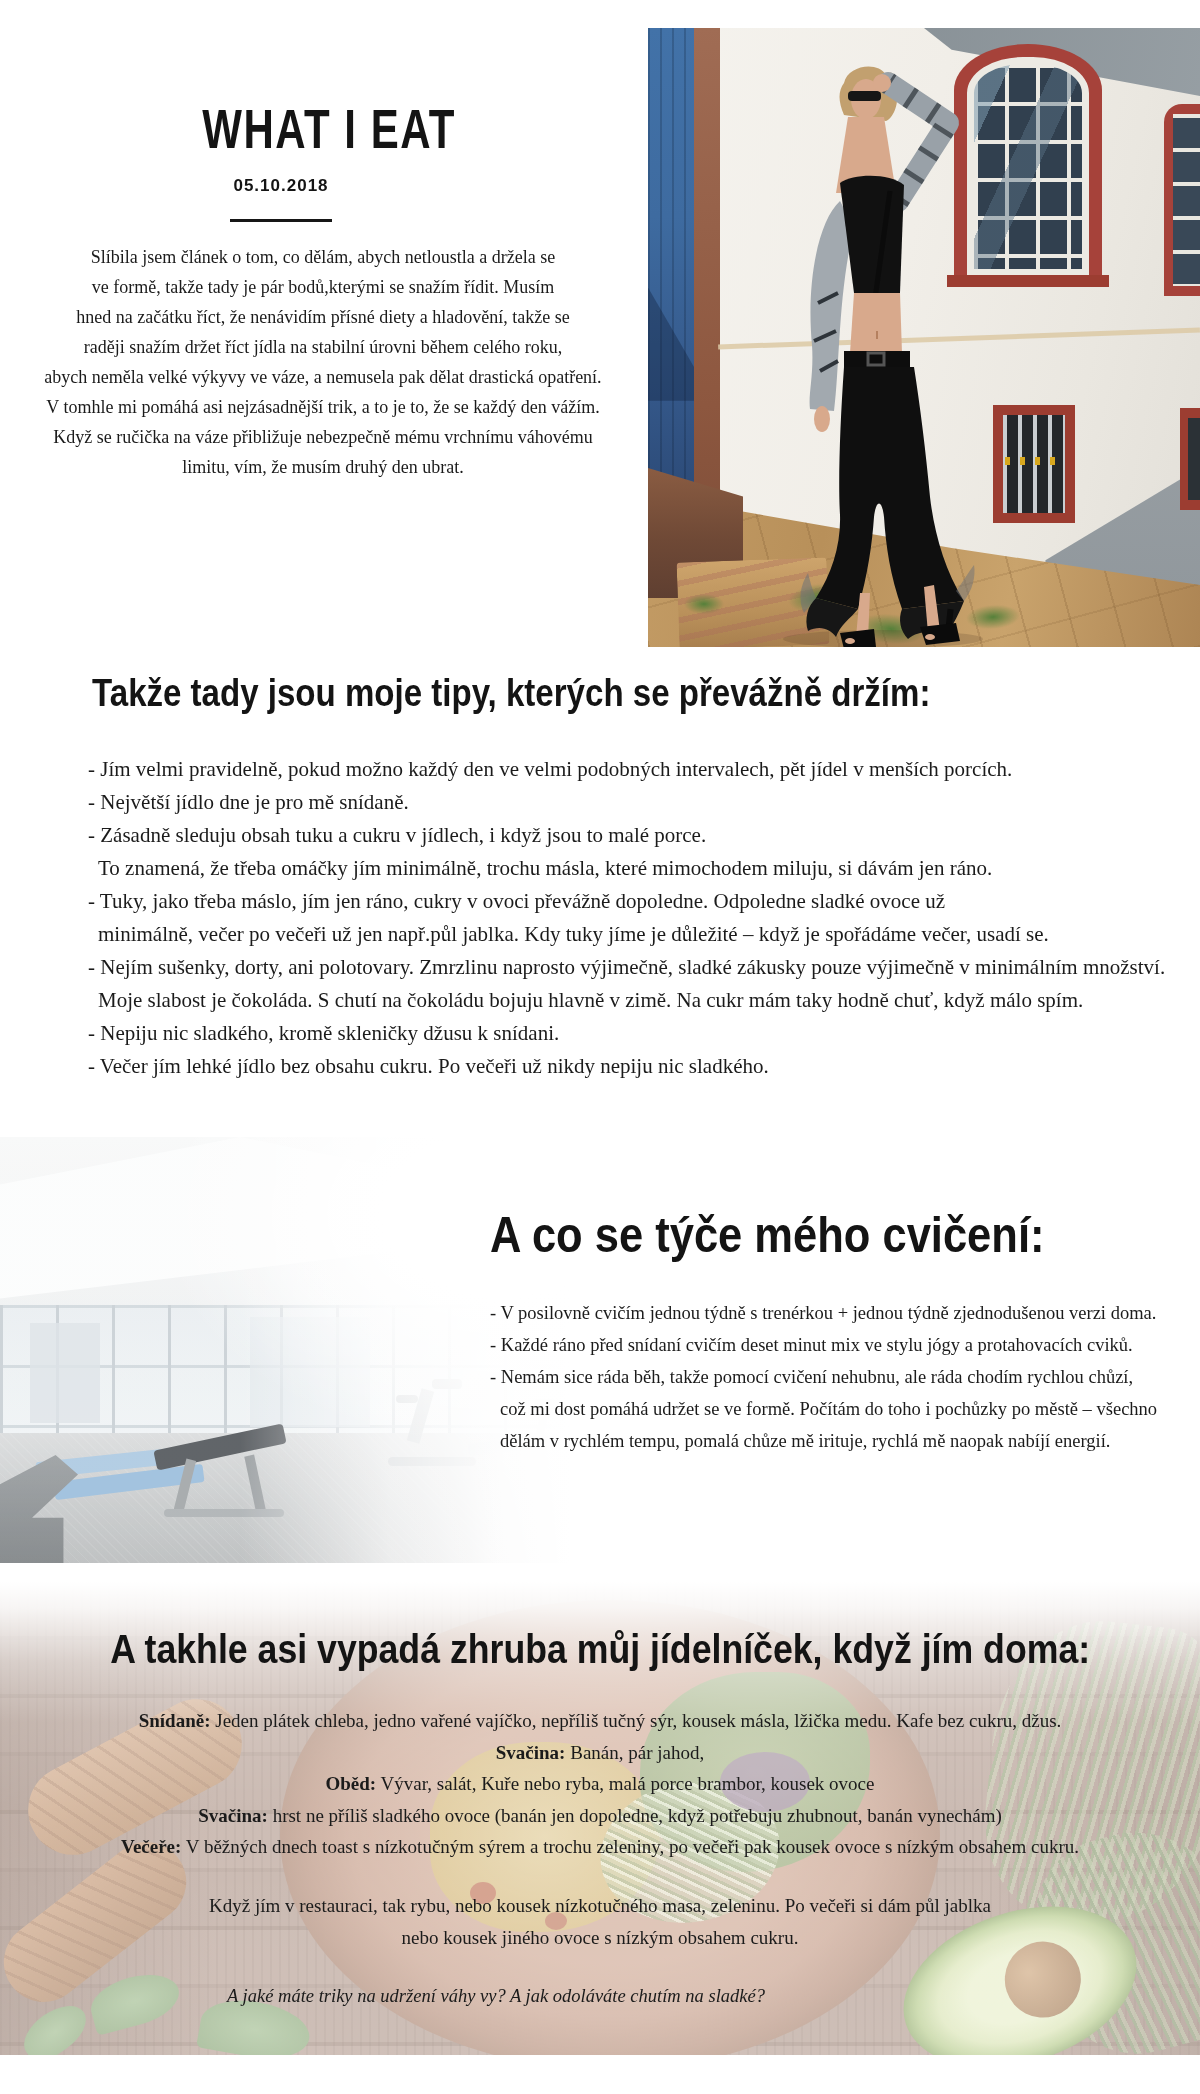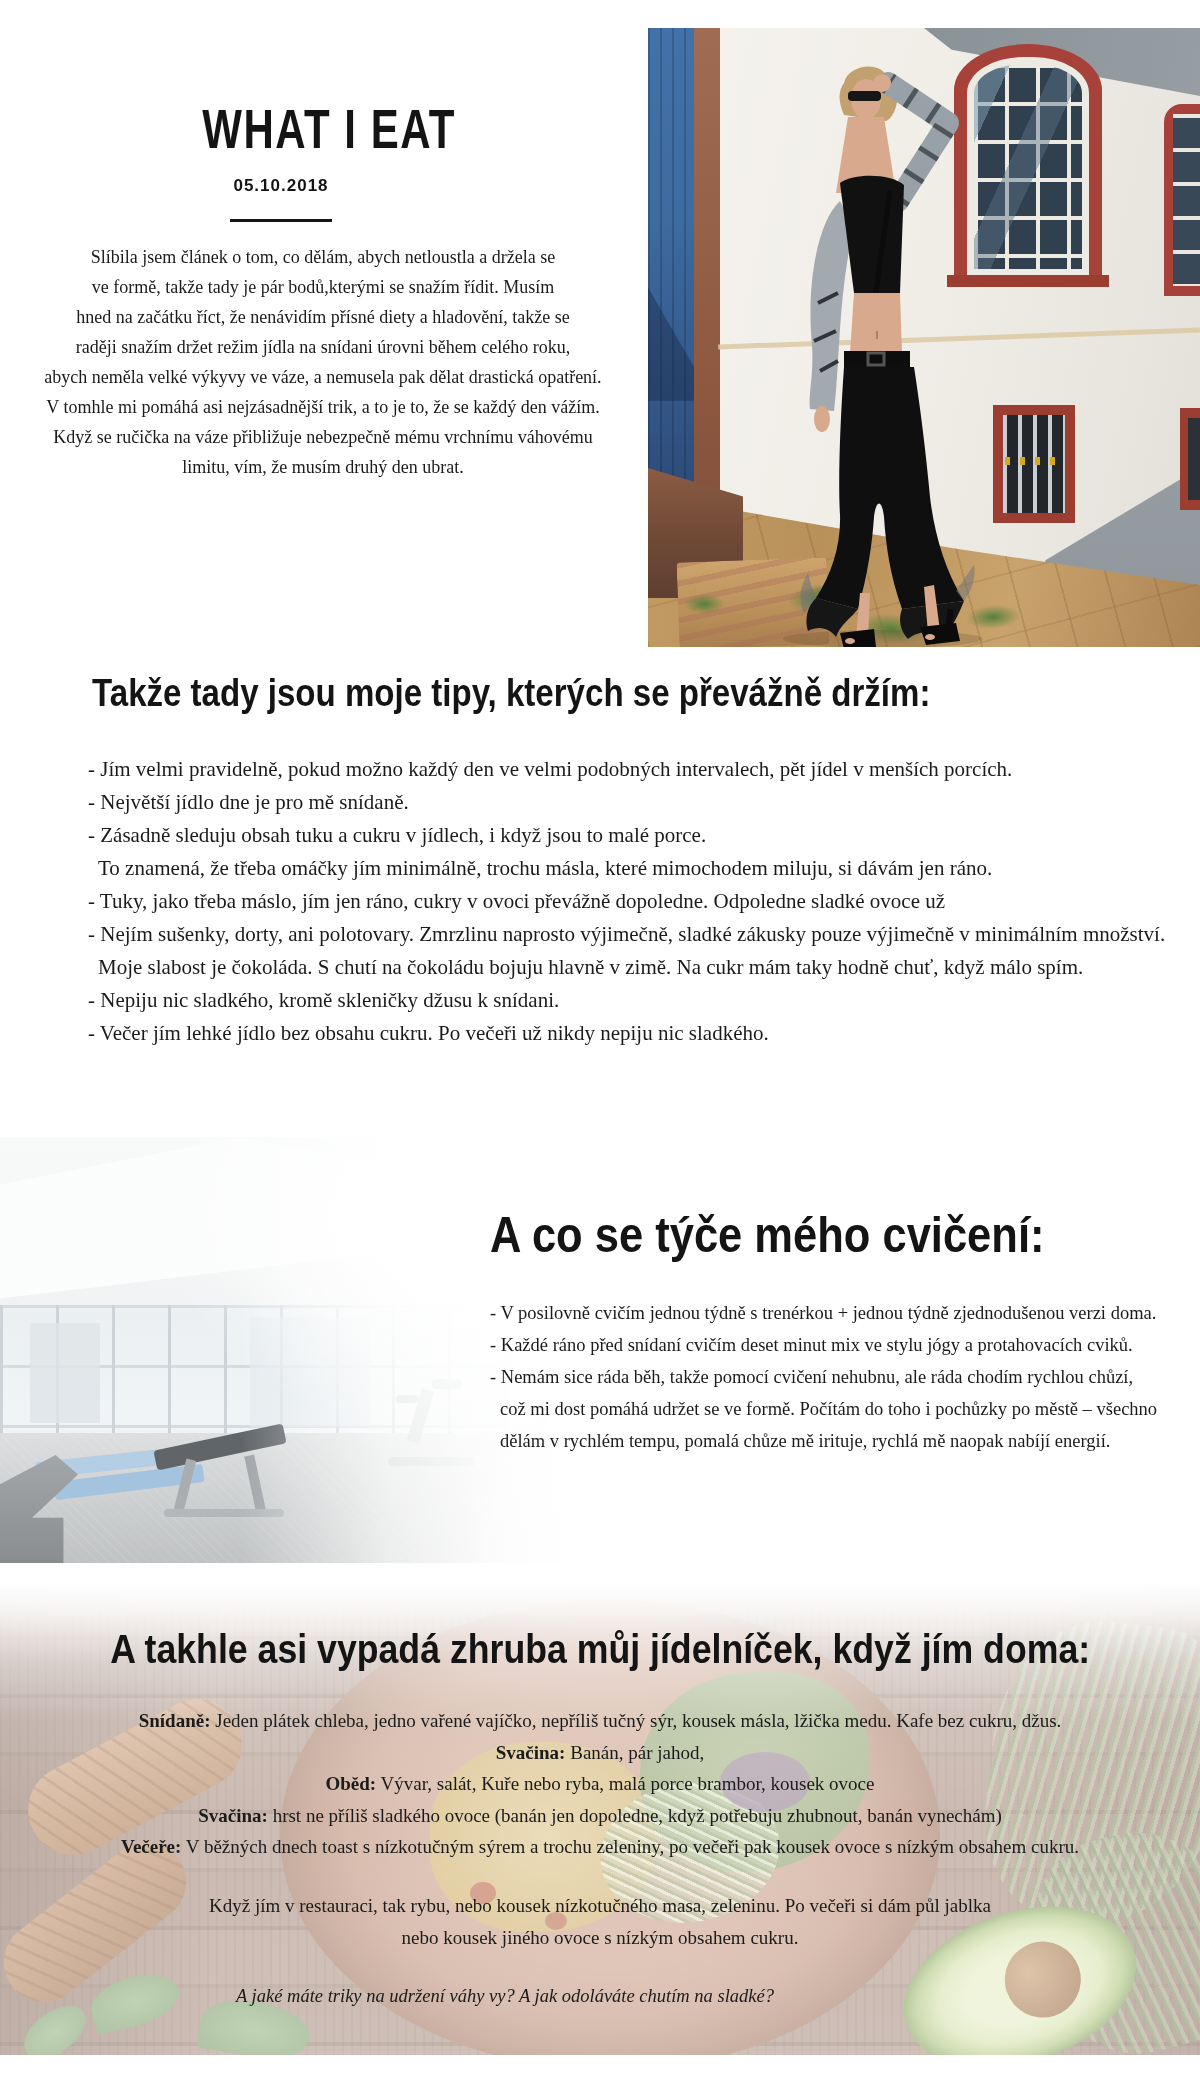--- a/index.html
+++ b/index.html
@@ -161,37 +161,37 @@
   .f-b2{left:200px;top:420px;width:110px;height:55px;transform:rotate(10deg);}
   .f-b3{left:20px;top:430px;width:70px;height:40px;transform:rotate(-35deg);}
   .f-wash{left:0;top:0;width:100%;height:100%;
         background:linear-gradient(180deg,#fff 0,rgba(255,255,255,.93) 26px,rgba(255,255,255,.66) 80px,rgba(255,255,255,.47) 140px,rgba(255,255,255,.42) 240px,rgba(255,255,255,.45) 100%);}
 
   .menu-heading{position:absolute;left:0;top:1626px;width:1200px;text-align:center;font-size:41px;line-height:46px;}
   .meals{position:absolute;left:0;top:1705px;width:1200px;text-align:center;font-size:19px;line-height:31.5px;}
   .meals div{white-space:nowrap;}
   .resto{position:absolute;left:0;top:1890px;width:1200px;text-align:center;font-size:19px;line-height:32px;}
   .resto div{white-space:nowrap;}
-  .question{position:absolute;left:17px;top:1986px;width:976px;text-align:center;
+  .question{position:absolute;left:8px;top:1986px;width:976px;text-align:center;
         font-style:italic;font-size:18.5px;white-space:nowrap;}
 </style>
 </head>
 <body>
 
 <div class="page">
 
   <h1 class="post-title"><span class="cond cond-t">WHAT I EAT</span></h1>
   <div class="post-date">05.10.2018</div>
   <div class="divider"></div>
 
   <div class="intro">
     <div>Slíbila jsem článek o tom, co dělám, abych netloustla a držela se</div>
     <div>ve formě, takže tady je pár bodů,kterými se snažím řídit. Musím</div>
     <div>hned na začátku říct, že nenávidím přísné diety a hladovění, takže se</div>
-    <div>raději snažím držet režim jídla na snídani úrovni během celého roku,</div>
+    <div>raději snažím držet říct jídla na stabilní úrovni během celého roku,</div>
     <div>abych neměla velké výkyvy ve váze, a nemusela pak dělat drastická opatření.</div>
     <div>V tomhle mi pomáhá asi nejzásadnější trik, a to je to, že se každý den vážím.</div>
     <div>Když se ručička na váze přibližuje nebezpečně mému vrchnímu váhovému</div>
     <div>limitu, vím, že musím druhý den ubrat.</div>
   </div>
 
   <div class="hero">
     <div class="h-roof"></div>
     <div class="h-door"></div>
     <div class="h-pillar"></div>
@@ -246,20 +246,21 @@
     </svg>
   </div>
 
   <h2 class="tips-heading"><span class="cond cond-l">Takže tady jsou moje tipy, kterých se převážně držím:</span></h2>
   <div class="tips-list">
     <div>- Jím velmi pravidelně, pokud možno každý den ve velmi podobných intervalech, pět jídel v menších porcích.</div>
     <div>- Největší jídlo dne je pro mě snídaně.</div>
     <div>- Zásadně sleduju obsah tuku a cukru v jídlech, i když jsou to malé porce.</div>
     <div class="indent">To znamená, že třeba omáčky jím minimálně, trochu másla, které mimochodem miluju, si dávám jen ráno.</div>
     <div>- Tuky, jako třeba máslo, jím jen ráno, cukry v ovoci převážně dopoledne. Odpoledne sladké ovoce už</div>
+    <div class="indent">minimálně, večer po večeři už jen např.půl jablka. Kdy tuky jíme je důležité – když je spořádáme večer, usadí se.</div>
     <div>- Nejím sušenky, dorty, ani polotovary. Zmrzlinu naprosto výjimečně, sladké zákusky pouze výjimečně v minimálním množství.</div>
     <div class="indent">Moje slabost je čokoláda. S chutí na čokoládu bojuju hlavně v zimě. Na cukr mám taky hodně chuť, když málo spím.</div>
     <div>- Nepiju nic sladkého, kromě skleničky džusu k snídani.</div>
     <div>- Večer jím lehké jídlo bez obsahu cukru. Po večeři už nikdy nepiju nic sladkého.</div>
   </div>
 
   <div class="gym">
     <div class="g-ceiling"></div>
     <div class="g-beam"></div>
     <div class="g-windows"></div>

